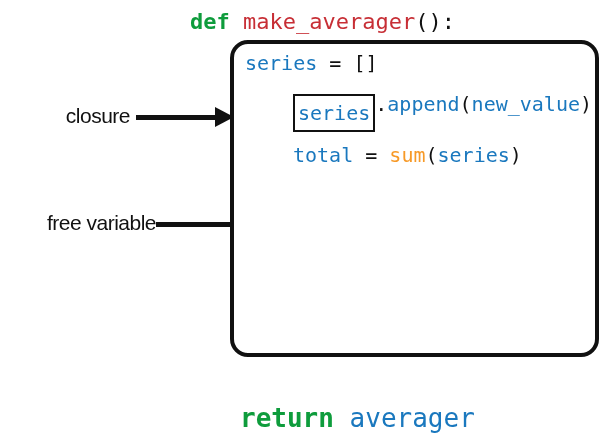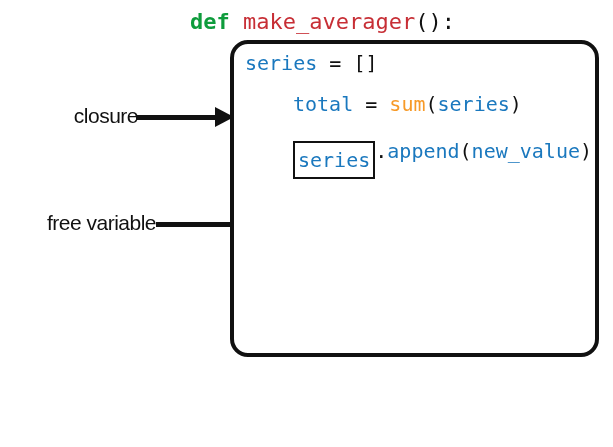--- a/index.html
+++ b/index.html
@@ -52,21 +52,21 @@
   }
 
   .side-label {
     position: absolute;
     font-family: "Liberation Sans", sans-serif;
     font-size: 21px;
     letter-spacing: -0.5px;
     color: var(--ink-black);
     text-align: right;
   }
-  .label-closure { left: 0; width: 130px; top: 104px; margin-left: 8px; }
+  .label-closure { left: 0; width: 130px; top: 104px; }
   .label-free-variable { left: 8px; width: 148px; top: 211px; text-align: right; }
 
   .arrow-line {
     position: absolute; height: 5px;
     background: var(--ink-black);
   }
   .arrow-head {
     position: absolute; width: 0; height: 0;
     border-top: 10px solid transparent;
     border-bottom: 10px solid transparent;
@@ -89,20 +89,21 @@
   <div class="arrow-head closure-arrow-head"></div>
 
   <div class="side-label label-free-variable">free variable</div>
   <div class="arrow-line fv-arrow-line"></div>
   <div class="arrow-head fv-arrow-head"></div>
 
   <div class="code-box">
     <div class="code-line first-line"><span class="vr">series</span><span class="pn"> = </span><span class="pn">[]</span></div>
 
 
+    <div class="code-line"><span class="indent"></span><span class="boxed-var"><span class="vr">series</span></span><span class="pn">.</span><span class="vr">append</span><span class="pn">(</span><span class="vr">new_value</span><span class="pn">)</span></div>
+
     <div class="code-line"><span class="indent"></span><span class="vr">total</span><span class="pn"> = </span><span class="bi">sum</span><span class="pn">(</span><span class="vr">series</span><span class="pn">)</span></div>
-
-    <div class="code-line"><span class="indent"></span><span class="boxed-var"><span class="vr">series</span></span><span class="pn">.</span><span class="vr">append</span><span class="pn">(</span><span class="vr">new_value</span><span class="pn">)</span></div>
 
   </div>
 
+  <div class="code-line bottom-line"><span class="kw">return </span><span class="vr">averager</span></div>
 
 </div>
 
 </body></html>

